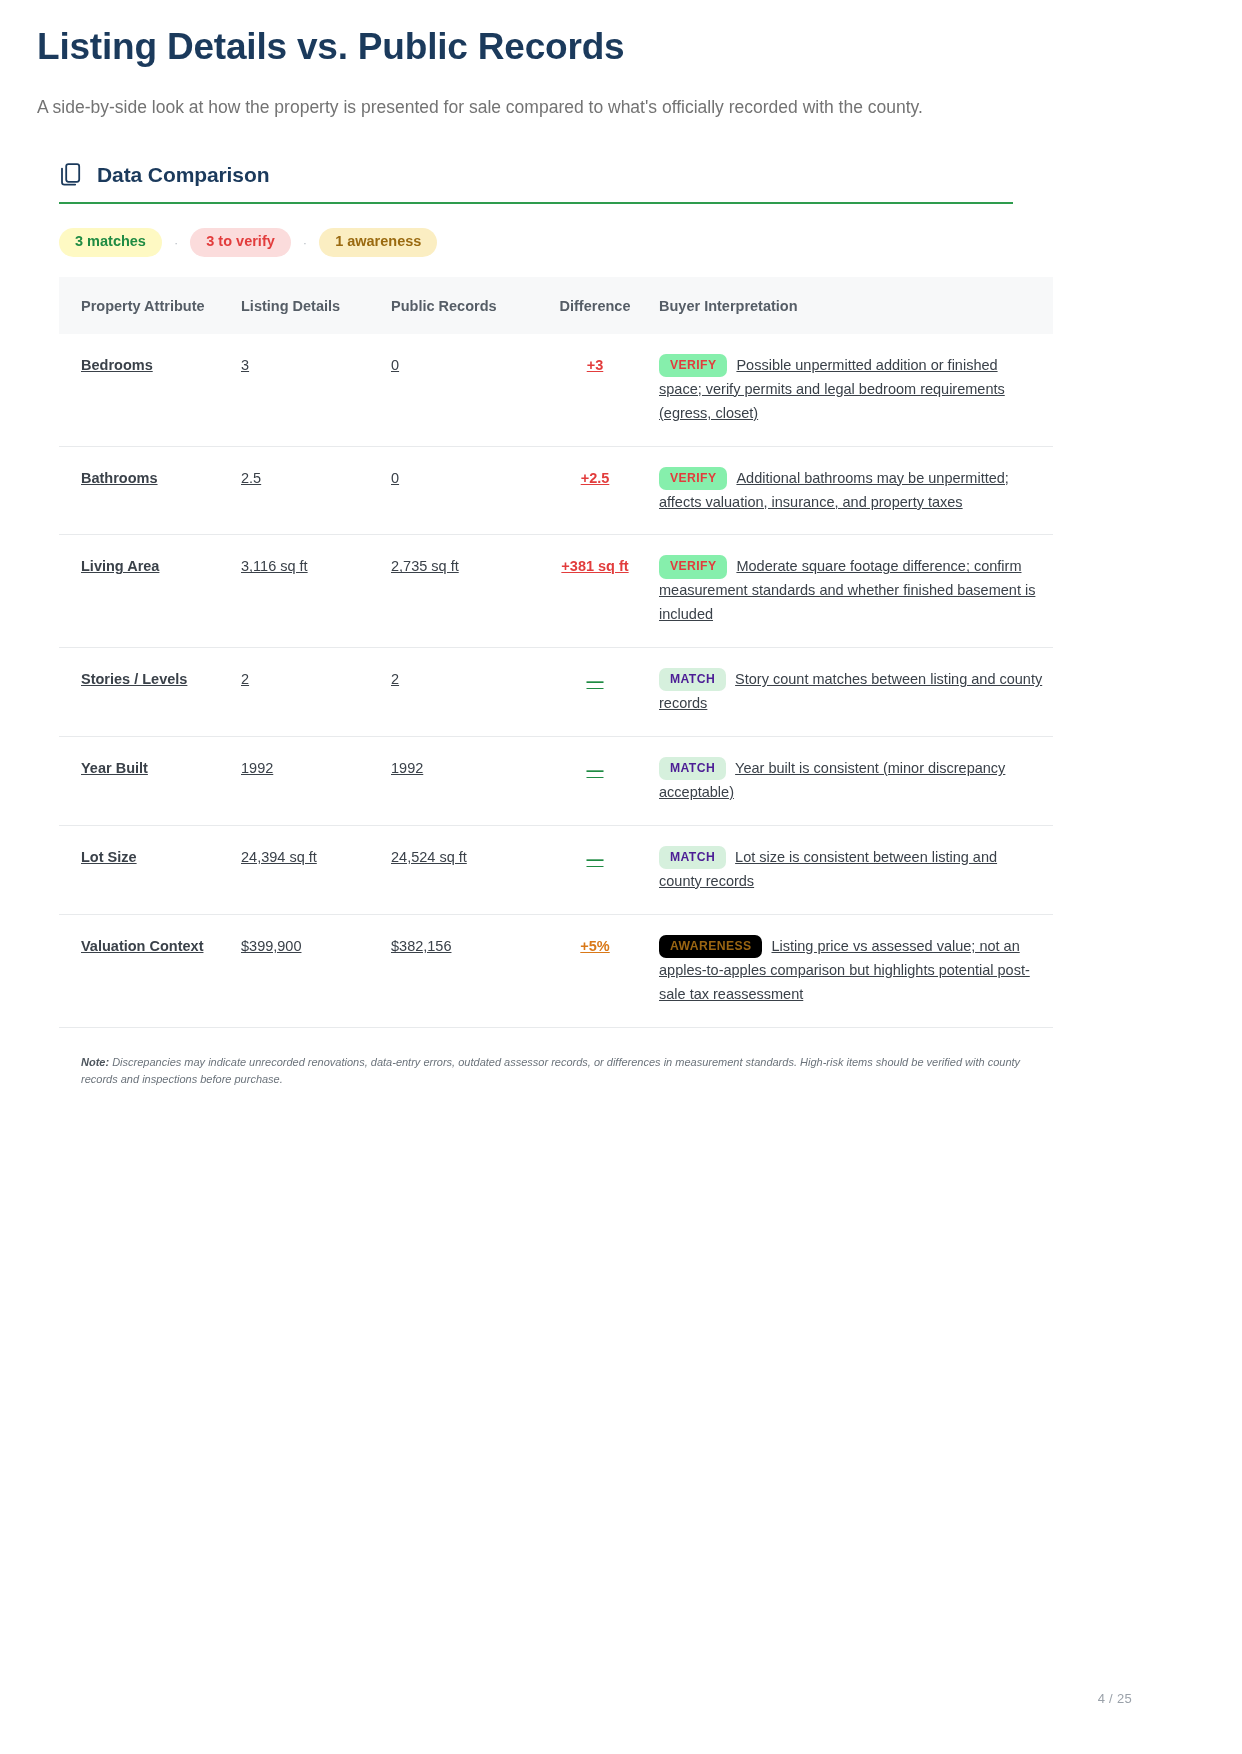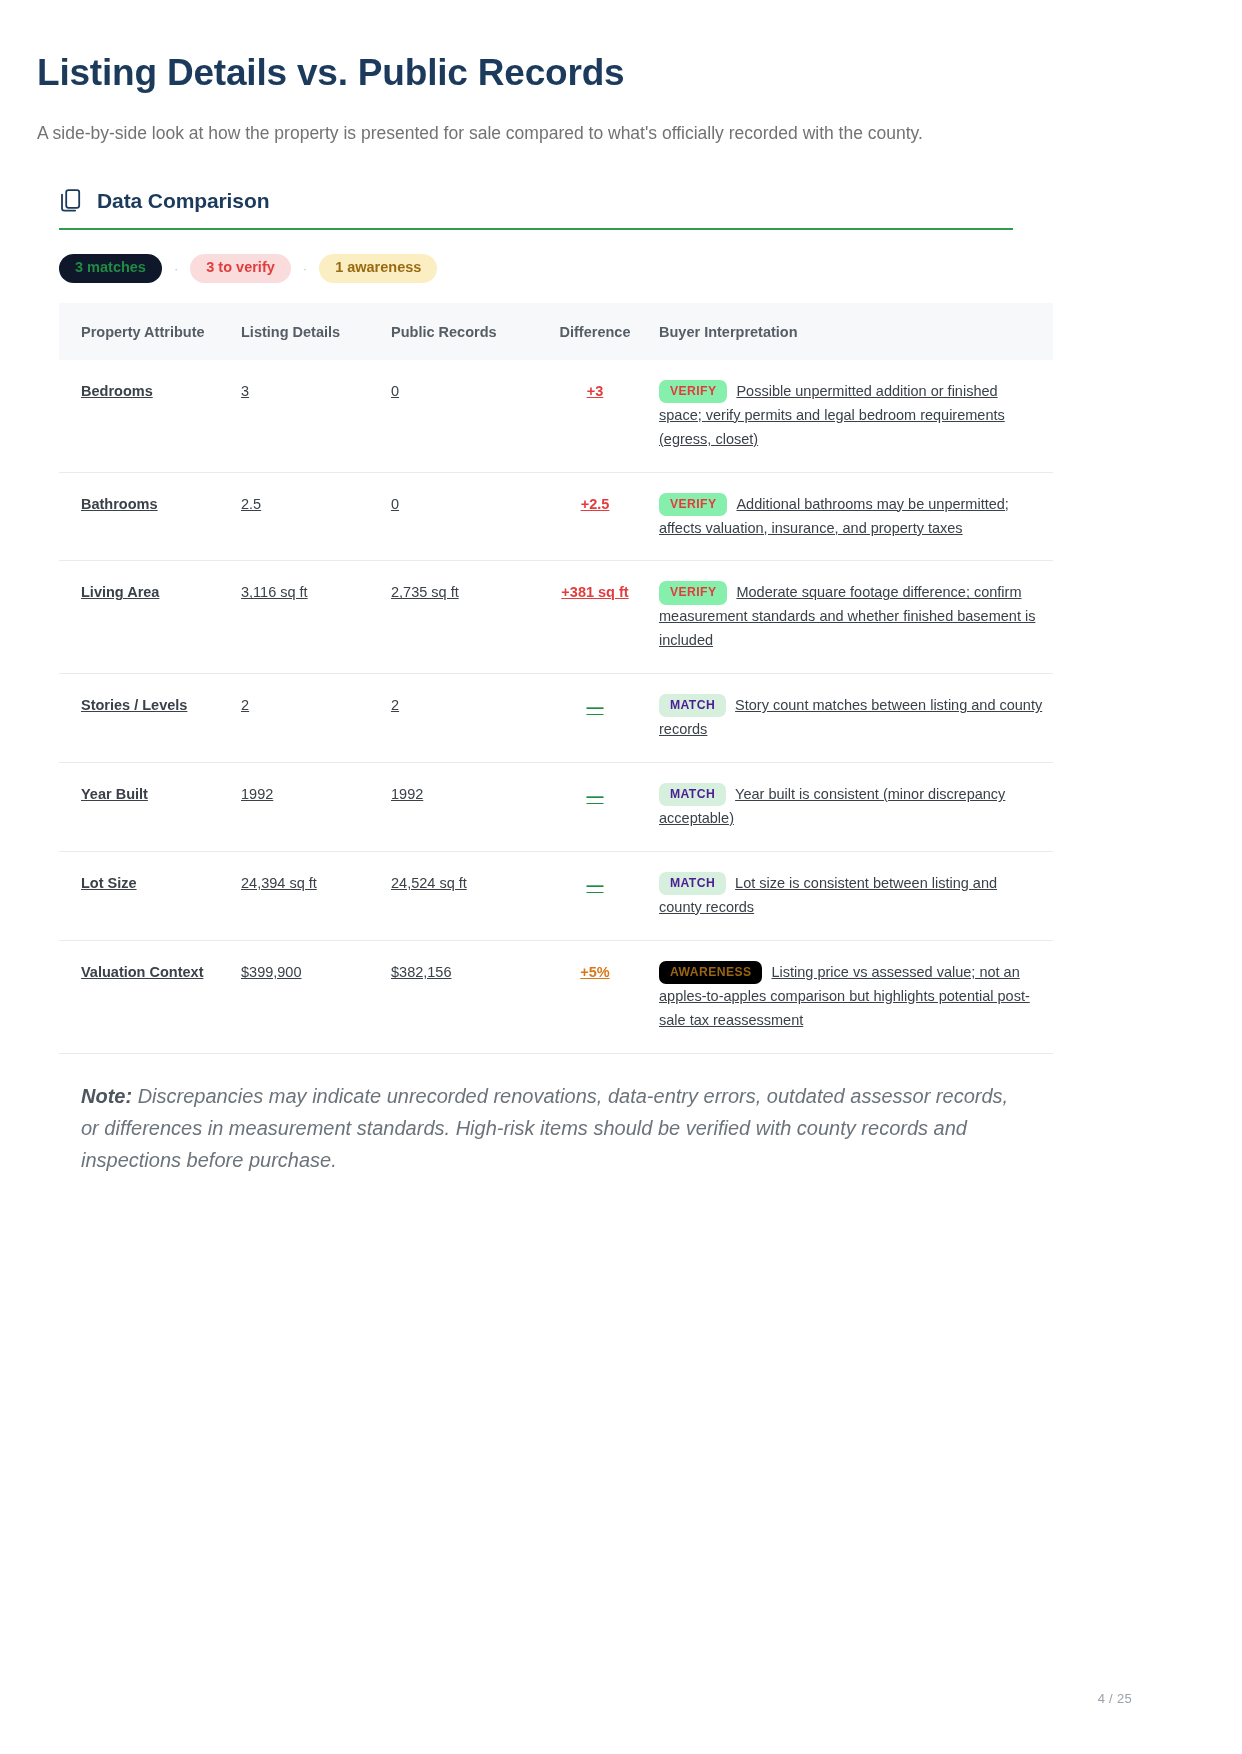--- a/index.html
+++ b/index.html
@@ -13,21 +13,21 @@
     height: 1754px;
     position: relative;
     font-family: "Liberation Sans", sans-serif;
     color: #2b2b2b;
     -webkit-font-smoothing: antialiased;
   }
   .page {
     position: relative;
     width: 1198px;
     height: 1754px;
-    padding: 52px 66px 0 37px;
+    padding: 26px 66px 0 37px;
   }
 
   
   .page-title {
     font-size: 37px;
     font-weight: 700;
     color: #1b3a5c;
     letter-spacing: -0.2px;
     line-height: 1.15;
     margin: 0 0 26px 0;
@@ -74,21 +74,21 @@
   }
   .pill {
     display: inline-block;
     padding: 6px 16px 7px;
     border-radius: 999px;
     font-size: 14.5px;
     font-weight: 600;
     line-height: 1.1;
     white-space: nowrap;
   }
-  .pill.green  { background: #0f172a; color: #1f8b43; }
+  .pill.green  { background: #fef9c3; color: #1f8b43; }
   .pill.red    { background: #fbdcdc; color: #e23c3c; }
   .pill.yellow { background: #fbeec2; color: #9a6a10; }
   .pill-sep {
     color: #b9bfc6;
     font-size: 13px;
     line-height: 1;
     padding: 0 2px;
   }
 
   
@@ -158,21 +158,21 @@
   }
   .tag.verify    { background: #86efac; color: #e23c3c; }
   .tag.match     { background: #d6f0dd; color: #4c1d95; }
   .tag.awareness { background: #000000; color: #9a6512; }
 
   
   .note {
     margin: 26px 0 0 22px;
     width: 994px;
     padding: 0 22px;
-    font-size: 20px;
+    font-size: 11px;
     font-style: italic;
     color: #6b737b;
     line-height: 1.62;
   }
   .note b { font-style: italic; font-weight: 700; color: #4d555d; }
 
   
   .page-footer {
     position: absolute;
     right: 66px;

